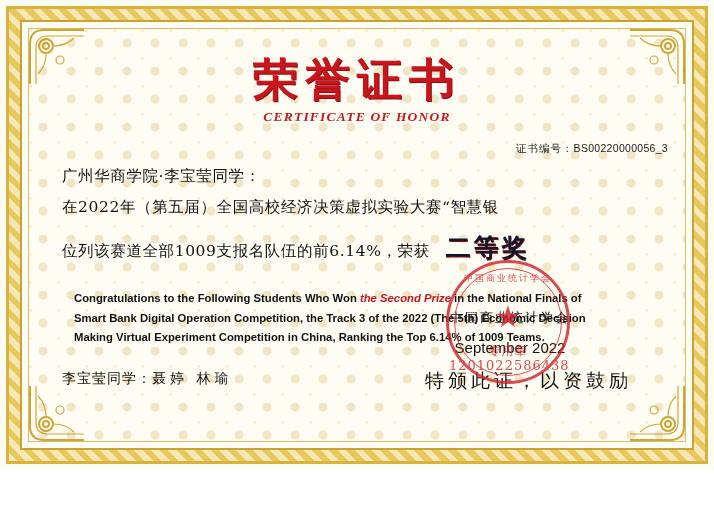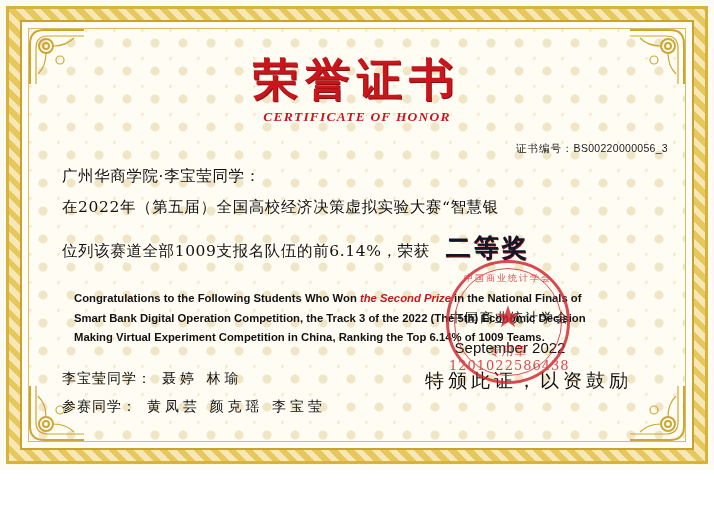--- a/index.html
+++ b/index.html
@@ -157,21 +157,21 @@
   .signers {
     margin-top: -30px;
     padding-left: 22px;
     font-family: "DejaVu Serif", "Liberation Serif", serif;
     font-size: 14px;
     color: #111;
     line-height: 2.05;
     letter-spacing: 1px;
   }
   .signers .role { letter-spacing: 1px; }
-  .signers .names { margin-left: 10px; letter-spacing: 4px; }
+  .signers .names { letter-spacing: 4px; }
 
   .org {
     position: absolute;
     right: 34px;
     bottom: 76px;
     width: 260px;
     text-align: center;
   }
   .org-zh {
     font-family: "DejaVu Serif", "Liberation Serif", serif;
@@ -318,23 +318,20 @@
     </div>
 
     <div class="issue">
       <div class="issue-zh">特颁此证，以资鼓励</div>
     </div>
 
     <div class="signers">
       <div>
         <span class="role">李宝莹同学：</span><span class="names">聂婷 林瑜</span>
       </div>
-      <div>
-        <span class="role">参赛同学：</span><span class="names">黄凤芸 颜克瑶 李宝莹</span>
-      </div>
     </div>
 
     <div class="org">
       <div class="org-zh">中国商业统计学会</div>
       <div class="org-date">September 2022</div>
     </div>
 
     <div class="seal">
       <div class="ring2"></div>
       <div class="arc-top">中国商业统计学会</div>

